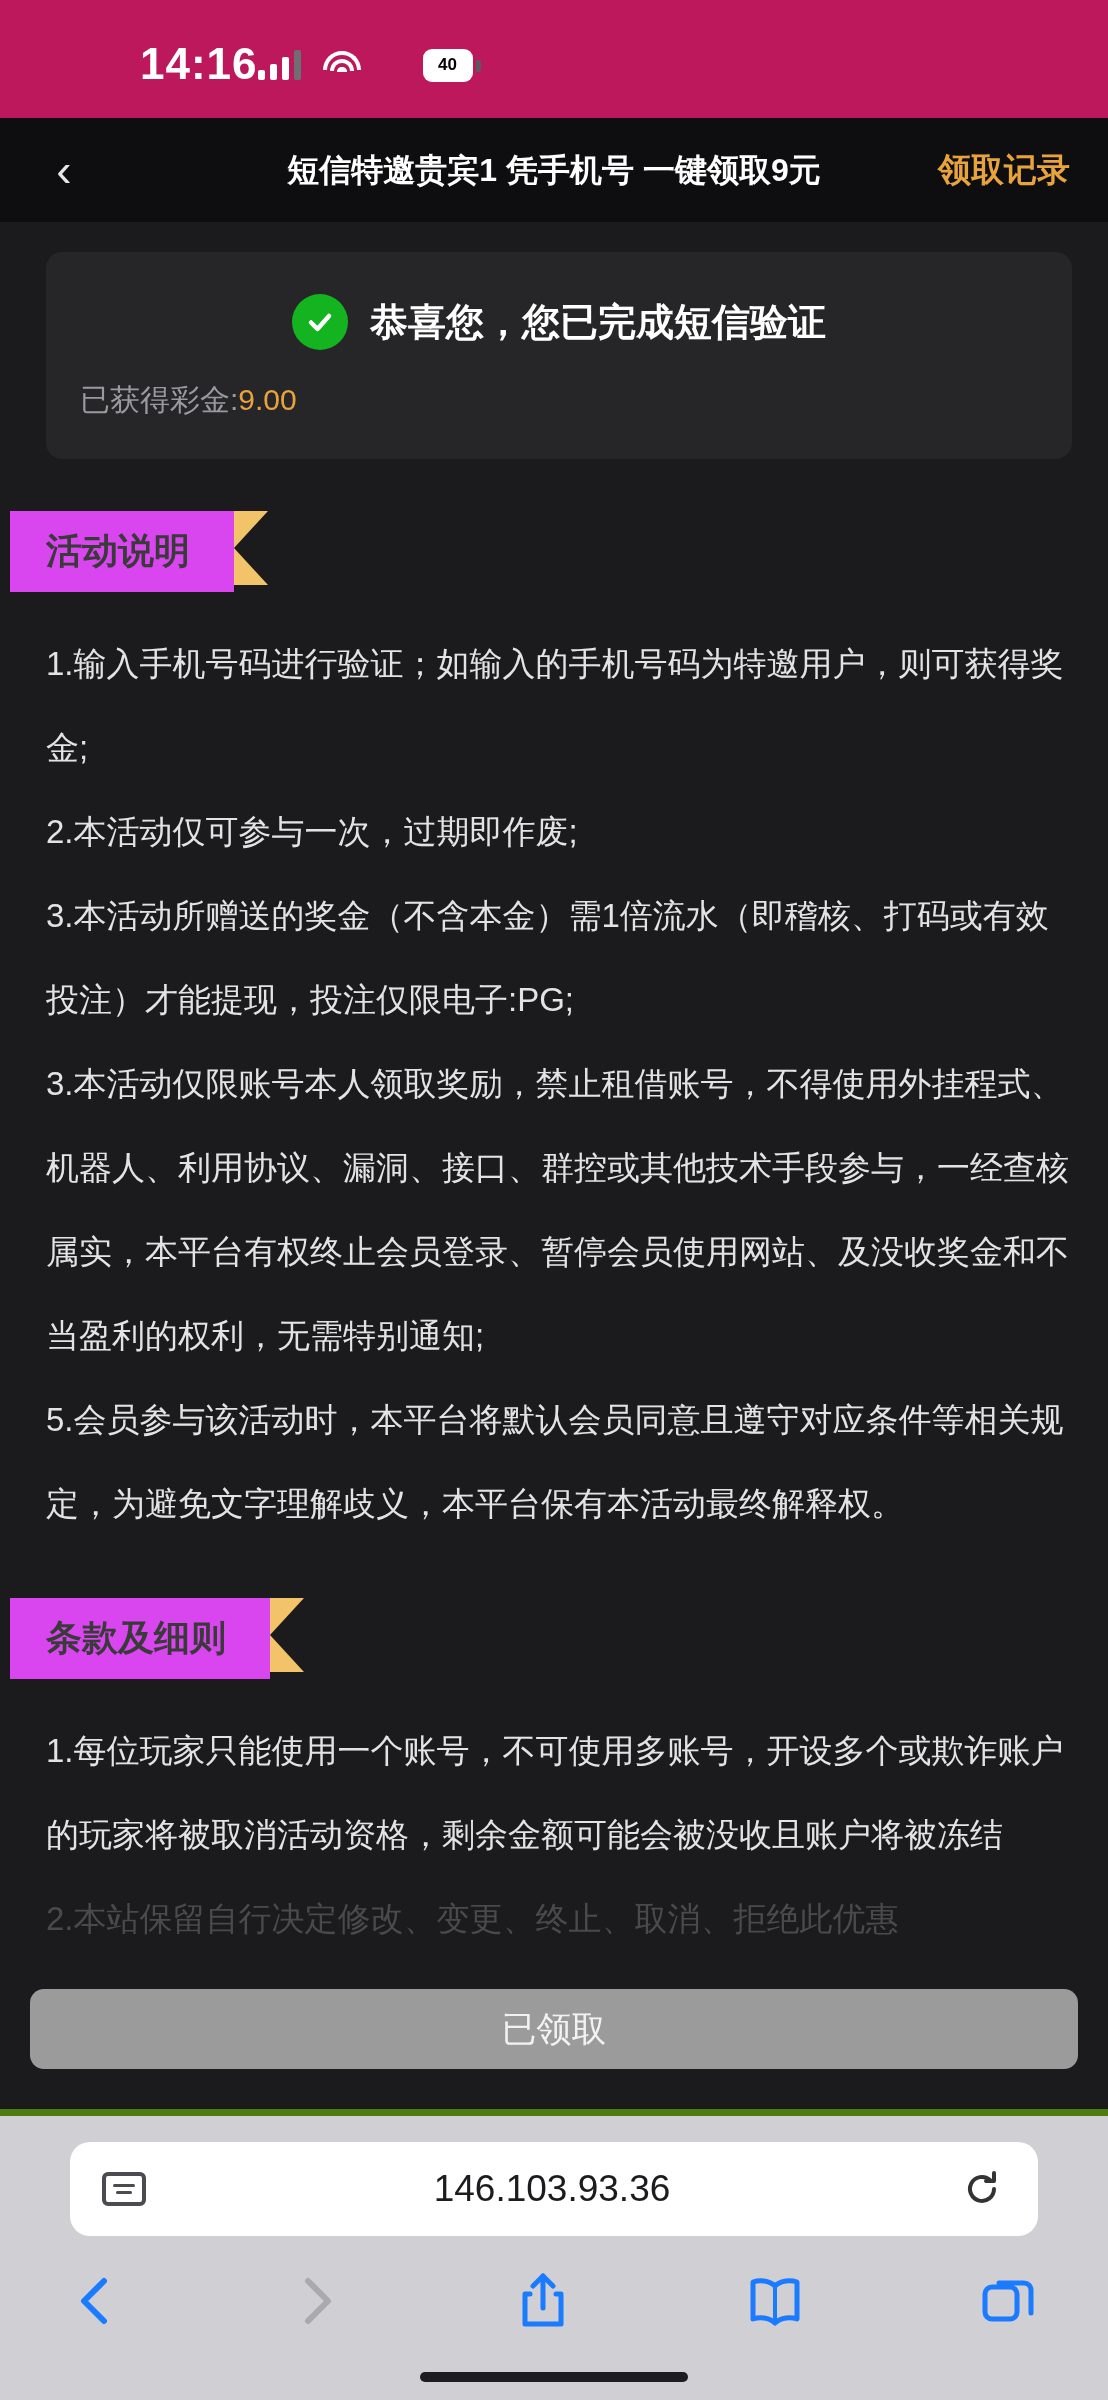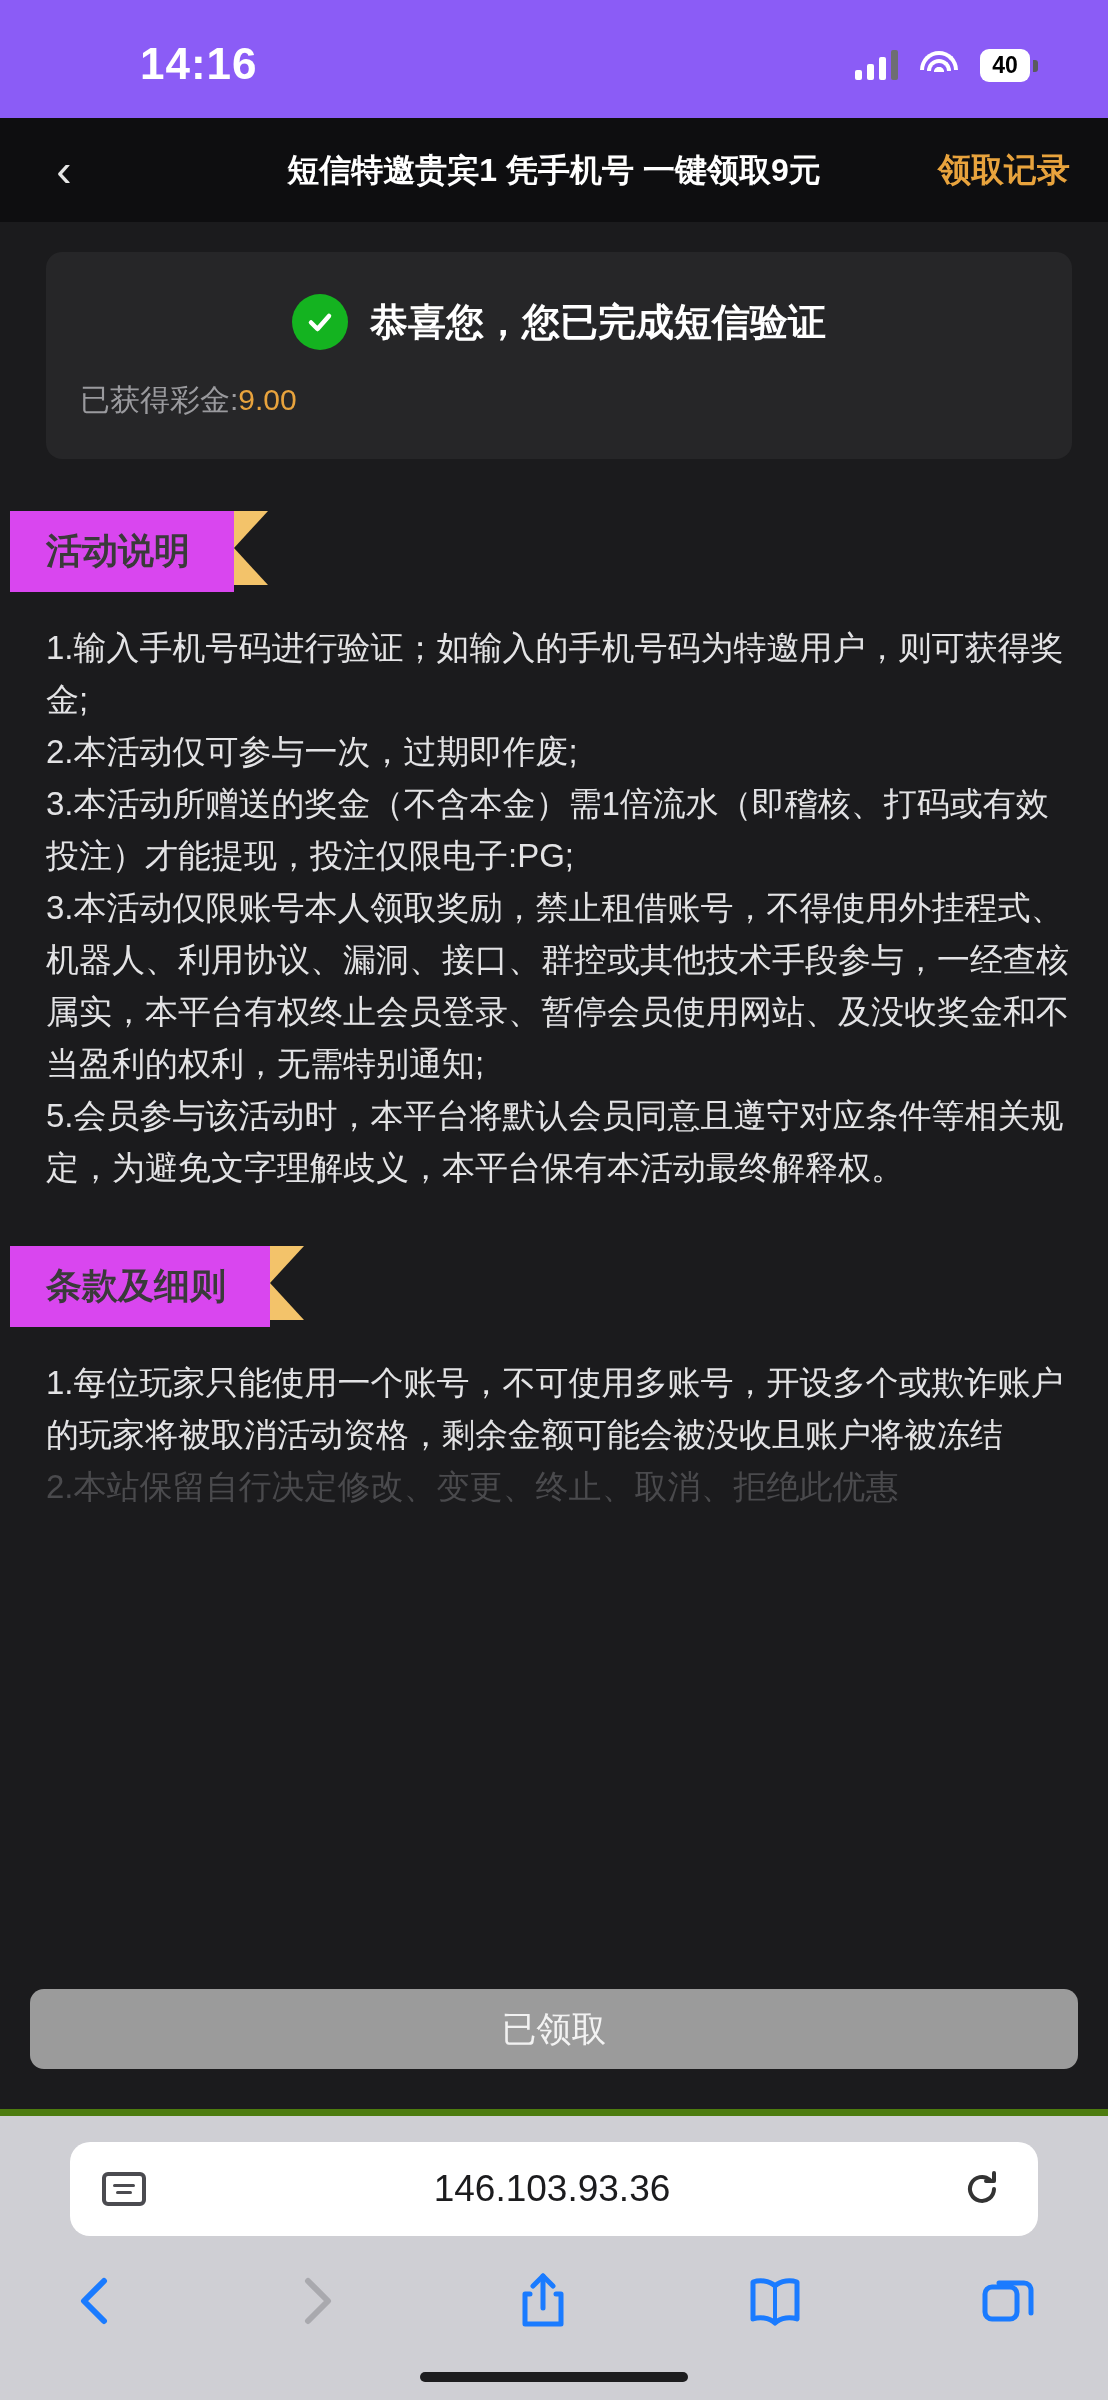--- a/index.html
+++ b/index.html
@@ -12,23 +12,22 @@
   .phone {
     position:relative;
     width:1108px; height:2400px;
     background:#1b1b1d;
     display:flex; flex-direction:column;
   }
 
   
   .statusbar {
     height:118px;
-    background:#8b5cf6;
+    background:#be185d;
     display:flex; align-items:center;
-    justify-content:space-between;
     padding:0 78px 0 0;
     position:relative;
     flex:none;
   }
   .status-time {
     color:#fff;
     font-size:44px;
     font-weight:bold;
     letter-spacing:1px;
     margin-left:140px;
@@ -49,23 +48,24 @@
     position:absolute; left:50%; transform:translateX(-50%);
     border:4px solid #fff; border-bottom:none;
     border-radius:50% 50% 0 0 / 100% 100% 0 0;
   }
   .wifi span.a { width:38px; height:19px; top:0; }
   .wifi span.b { width:24px; height:12px; top:8px; }
   .wifi span.c { width:10px; height:5px; top:16px; border-width:5px; }
   .batt {
     width:50px; height:33px; border-radius:9px;
     background:#fff; color:#000;
-    font-size:23px; font-weight:bold;
-    display:flex; align-items:center; justify-content:center;
-    position:relative;
+    font-size:17px; font-weight:bold;
+    display:flex; align-items:center; justify-content:center;
+    position:relative;
+    margin-left:40px;
   }
   .batt:after {
     content:""; position:absolute; right:-8px; top:11px;
     width:5px; height:12px; border-radius:0 3px 3px 0;
     background:#5a5a5e;
   }
 
   
   .navbar {
     height:104px;
@@ -158,21 +158,21 @@
     border-top:37px solid #f3c36a;
     border-bottom:37px solid #f3c36a;
     border-right:34px solid transparent;
   }
   .ribbon-wrap { padding-left:0; }
 
   .body-text {
     margin:30px 36px 0 36px;
     color:#e3e3e5;
     font-size:33px;
-    line-height:52px;
+    line-height:84px;
   }
   .body-text p { margin:0; }
 
   .fade-line {
     color:#4a4a4d;
   }
 
   
   .cta-bar {
     position:absolute;

